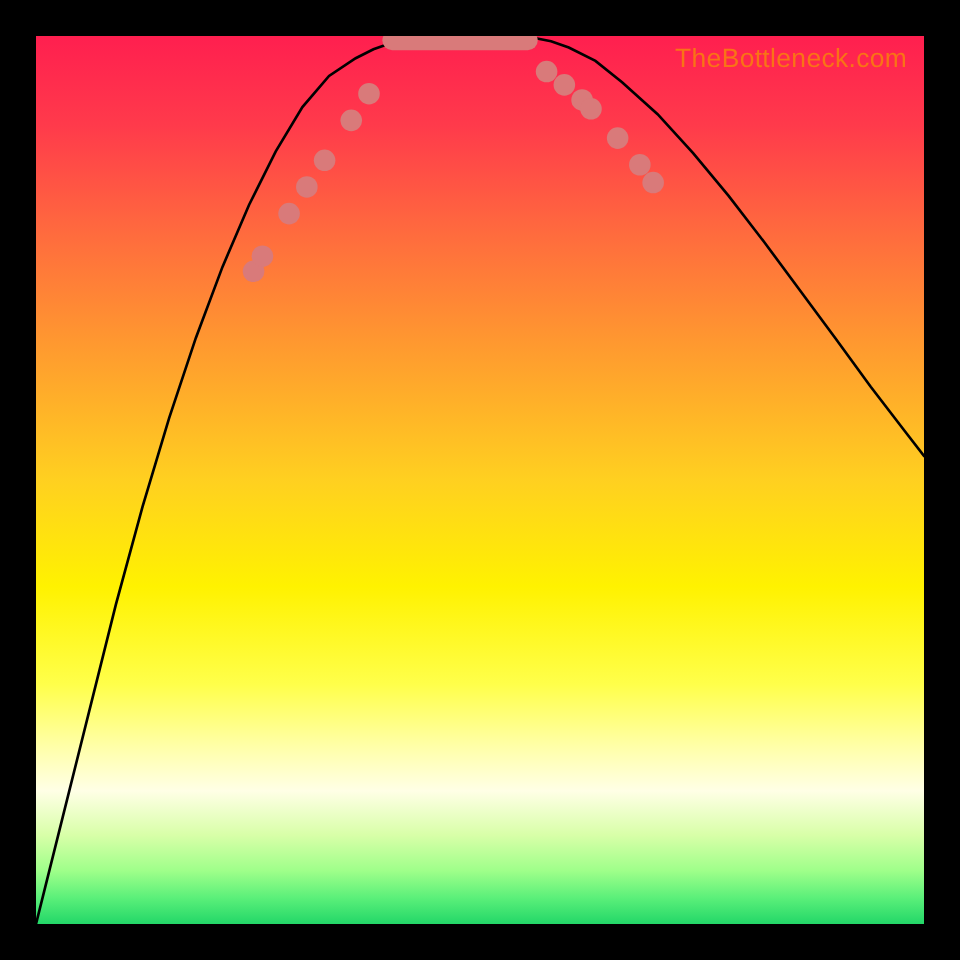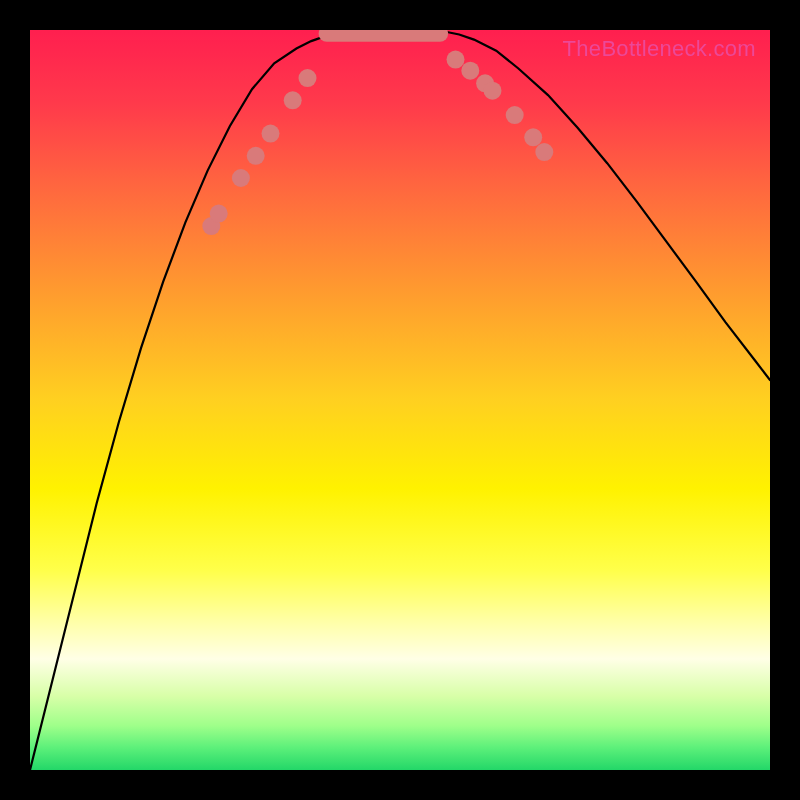--- a/index.html
+++ b/index.html
@@ -26,21 +26,21 @@
     overflow: hidden;
   }
   .gradient {
     position: absolute;
     inset: 0;
   }
   .watermark {
     position: absolute;
     top: 6px;
     right: 14px;
-    color: #ec4899;
+    color: #f97316;
     font-size: 22px;
     font-weight: 500;
     letter-spacing: 0.3px;
     user-select: none;
   }
   svg.curve-layer {
     position: absolute;
     inset: 0;
   }
   .curve-path {

